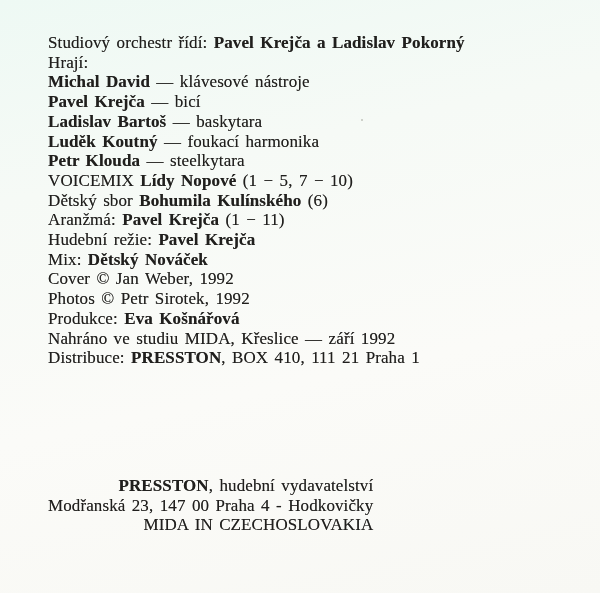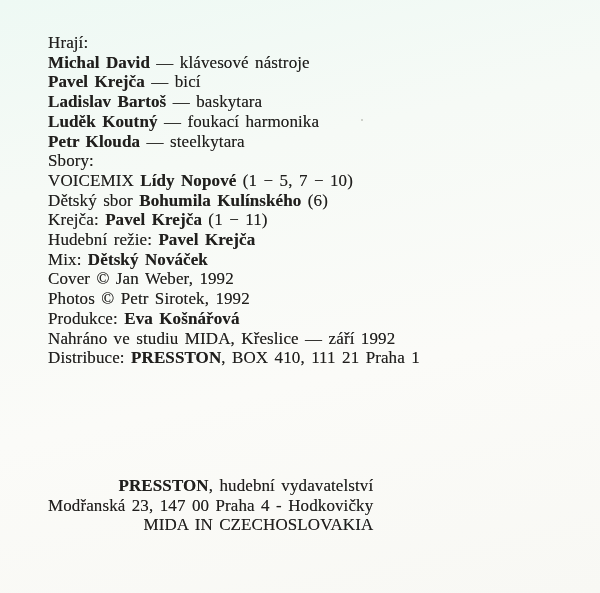--- a/index.html
+++ b/index.html
@@ -44,30 +44,30 @@
     opacity: 0.5;
   }
   .speck-1 { left: 361px; top: 119px; width: 2px; height: 2px; }
   .speck-2 { left: 249px; top: 202px; width: 2px; height: 3px; }
 </style>
 </head>
 <body>
 
 <div class="page">
   <div class="credits-block">
+      <div class="line"><span class="r">Studiový orchestr řídí: </span><span class="b">Pavel Krejča a Ladislav Pokorný</span></div>
       <div class="line"><span class="r">Hrají:</span></div>
       <div class="line"><span class="b">Michal David</span><span class="r"> — klávesové nástroje</span></div>
       <div class="line"><span class="b">Pavel Krejča</span><span class="r"> — bicí</span></div>
       <div class="line"><span class="b">Ladislav Bartoš</span><span class="r"> — baskytara</span></div>
       <div class="line"><span class="b">Luděk Koutný</span><span class="r"> — foukací harmonika</span></div>
       <div class="line"><span class="b">Petr Klouda</span><span class="r"> — steelkytara</span></div>
-      <div class="line"><span class="r">Sbory:</span></div>
       <div class="line"><span class="r">VOICEMIX </span><span class="b">Lídy Nopové</span><span class="r"> (1 − 5, 7 − 10)</span></div>
       <div class="line"><span class="r">Dětský sbor </span><span class="b">Bohumila Kulínského</span><span class="r"> (6)</span></div>
-      <div class="line"><span class="r">Krejča: </span><span class="b">Pavel Krejča</span><span class="r"> (1 − 11)</span></div>
+      <div class="line"><span class="r">Aranžmá: </span><span class="b">Pavel Krejča</span><span class="r"> (1 − 11)</span></div>
       <div class="line"><span class="r">Hudební režie: </span><span class="b">Pavel Krejča</span></div>
       <div class="line"><span class="r">Mix: </span><span class="b">Dětský Nováček</span></div>
       <div class="line"><span class="r">Cover © Jan Weber, 1992</span></div>
       <div class="line"><span class="r">Photos © Petr Sirotek, 1992</span></div>
       <div class="line"><span class="r">Produkce: </span><span class="b">Eva Košnářová</span></div>
       <div class="line"><span class="r">Nahráno ve studiu MIDA, Křeslice — září 1992</span></div>
       <div class="line"><span class="r">Distribuce: </span><span class="b">PRESSTON</span><span class="r">, BOX 410, 111 21 Praha 1</span></div>
     </div>
   <div class="publisher-block">
       <div class="line"><span class="b">PRESSTON</span><span class="r">, hudební vydavatelství</span></div>

